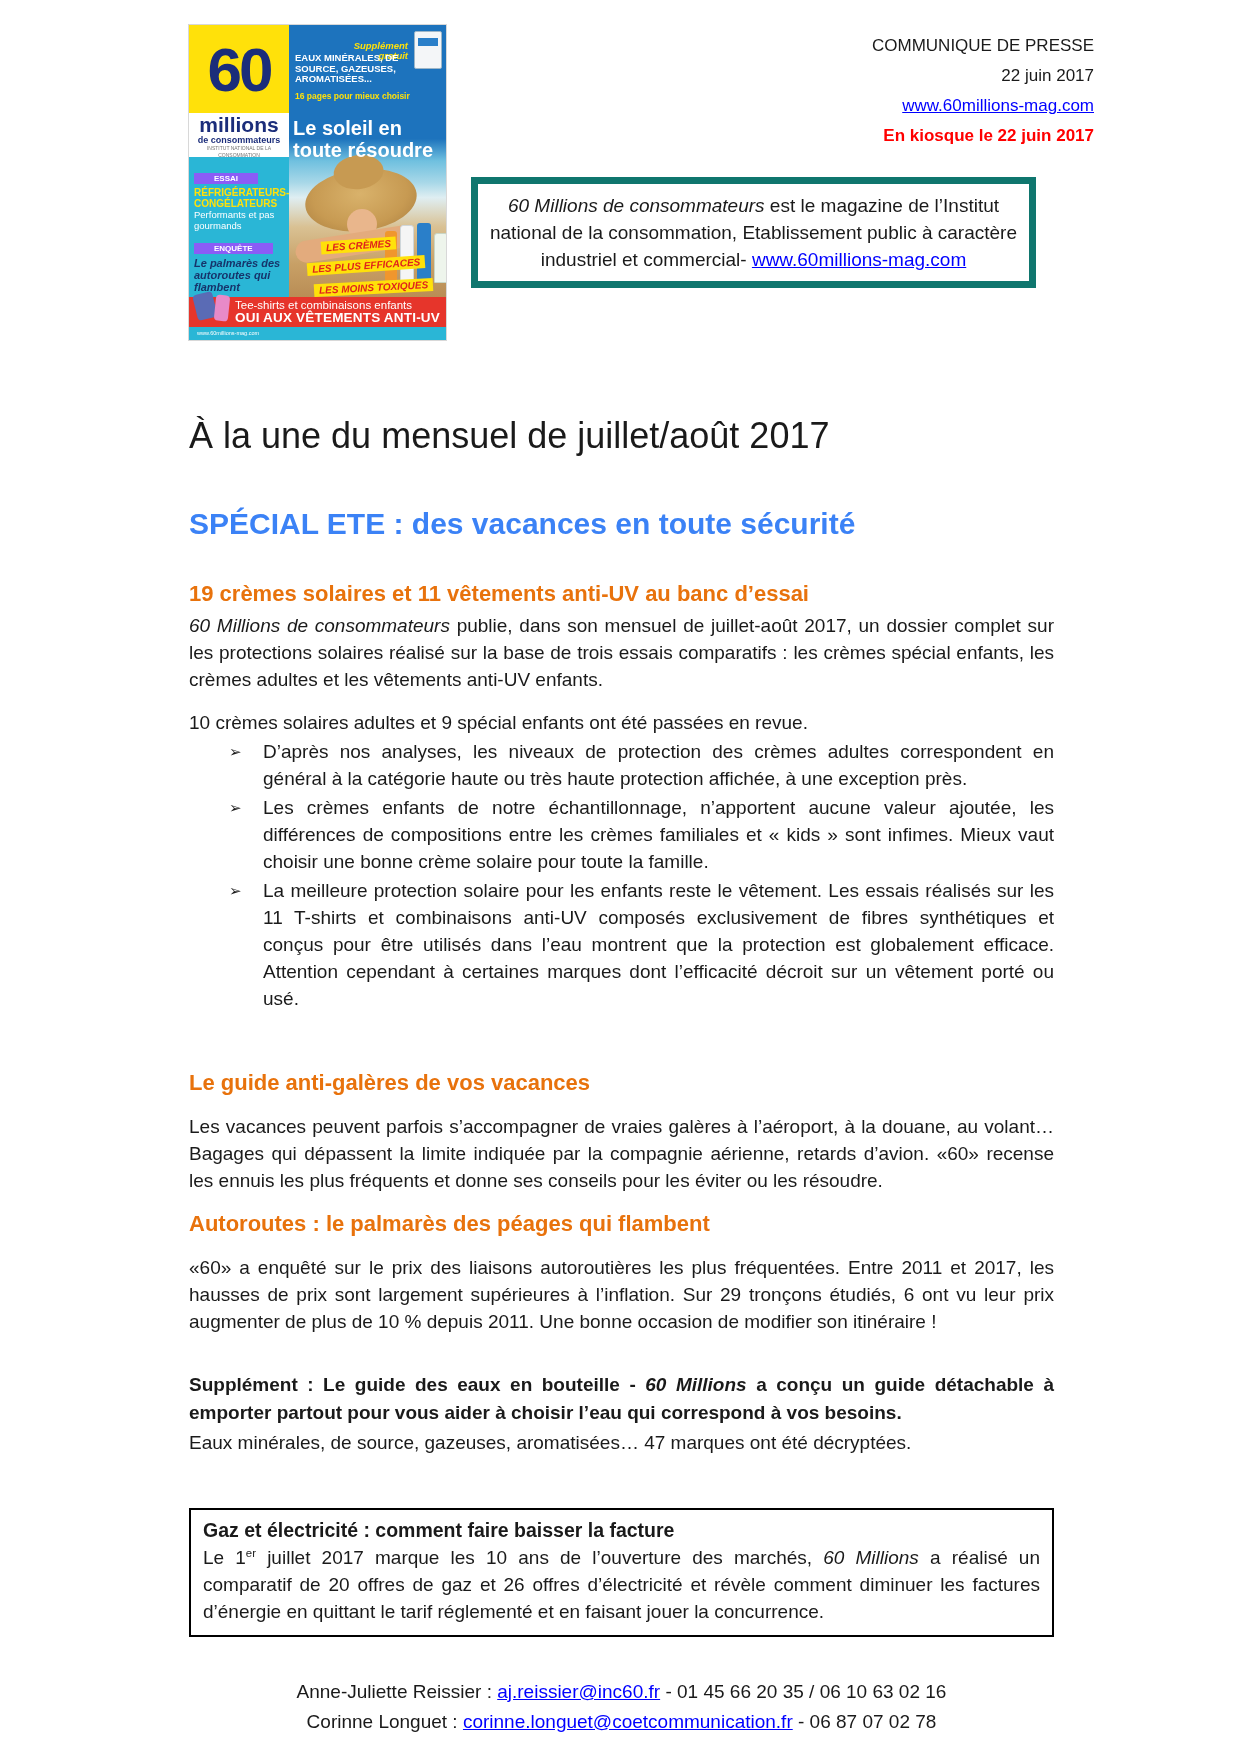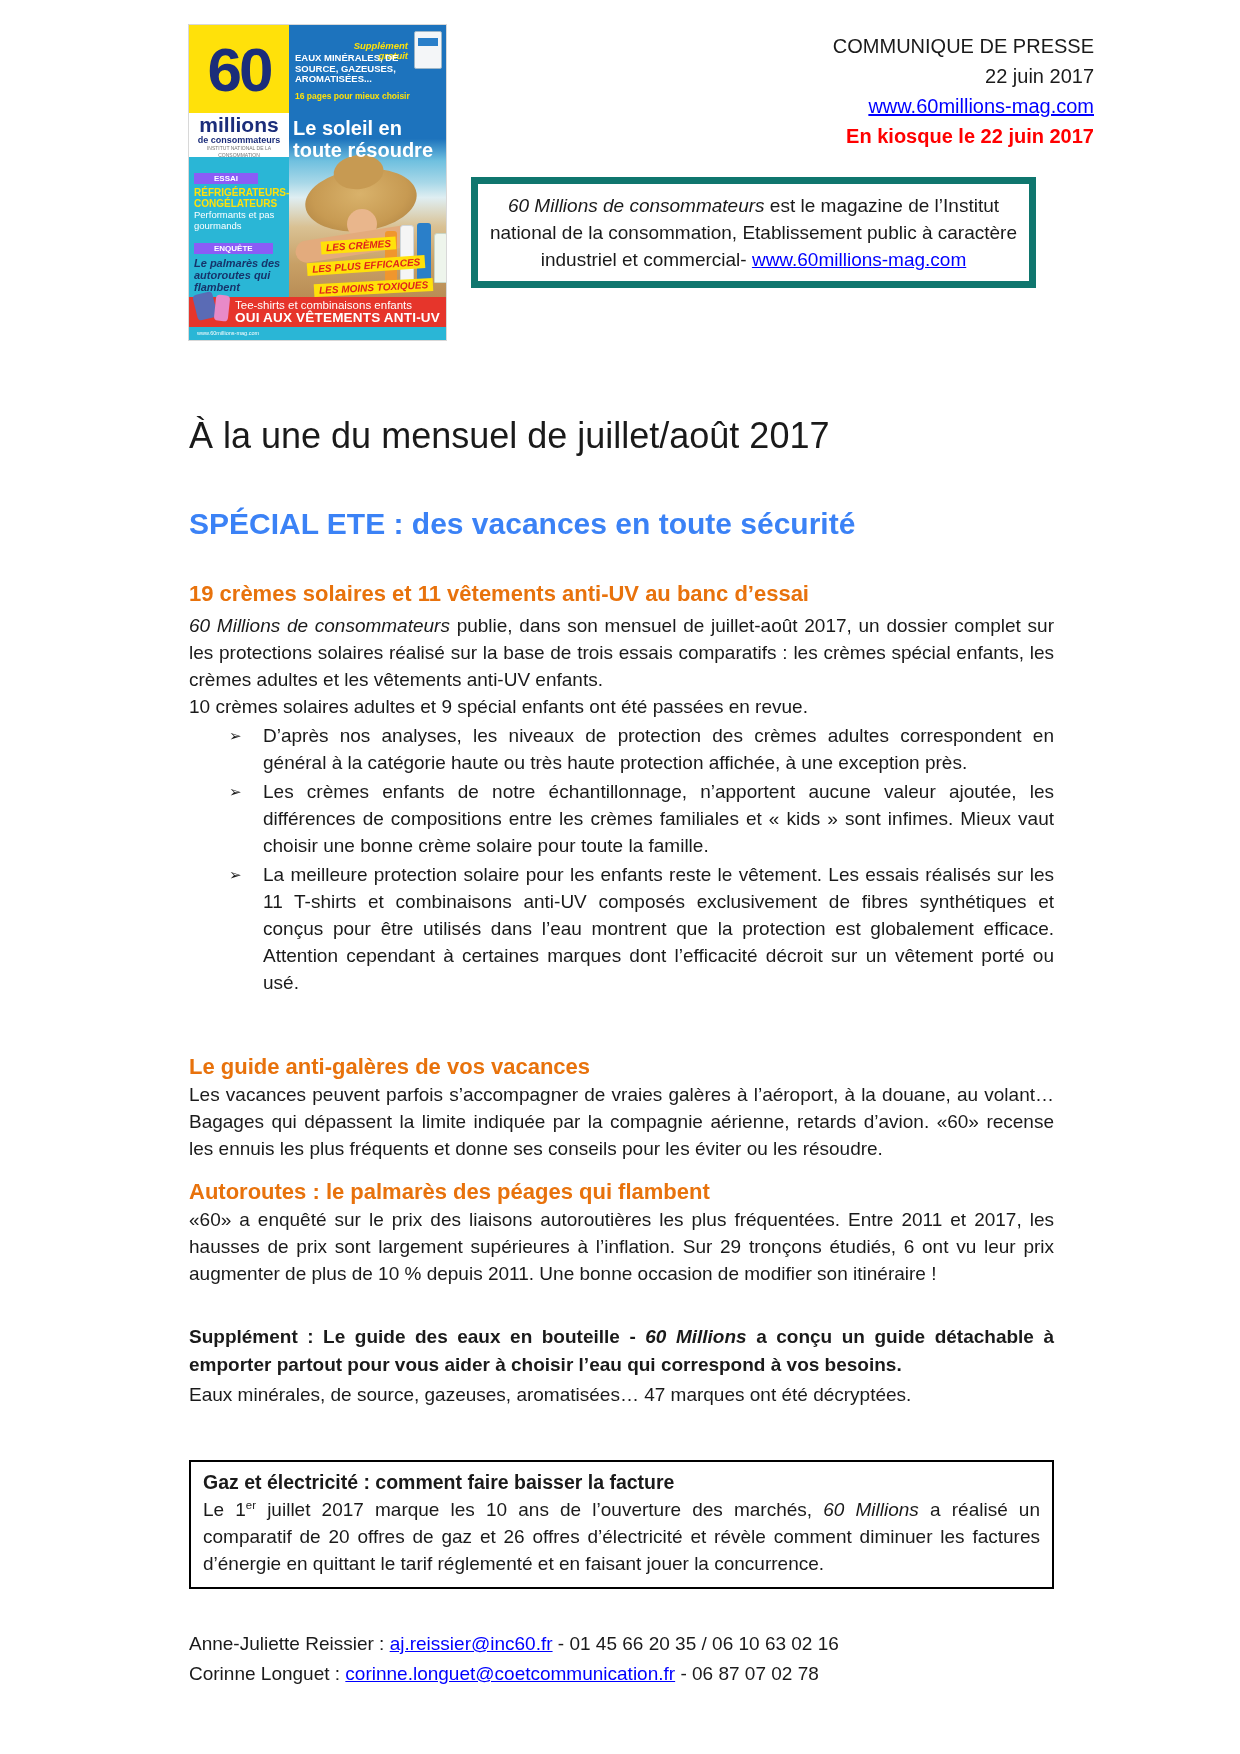--- a/index.html
+++ b/index.html
@@ -5,21 +5,21 @@
   * { margin:0; padding:0; box-sizing:border-box; }
   html,body { background:#fff; }
   body { font-family:"Liberation Sans","DejaVu Sans",sans-serif; color:#1a1a1a; }
   .page { position:relative; width:1128px; height:1754px; margin:0 auto; background:#fff;
           padding:0 130px 0 133px; overflow:hidden; }
 
   
   .header-row { display:flex; margin-top:25px; }
   .header-right { flex:1; display:flex; flex-direction:column; align-items:flex-end;
                   margin-right:-40px; padding-top:6px; }
-  .hr-line { font-size:20px; line-height:30px; text-align:right; }
+  .hr-line { font-size:17px; line-height:30px; text-align:right; }
   .hr-red  { color:#FF0000; font-weight:bold; }
   .link { color:#0000FF; text-decoration:underline; cursor:pointer; }
 
   .intro-box { width:565px; margin:26px 58px 0 auto; border:7px solid #0f766e;
                padding:8px 10px; text-align:center; font-size:19px; line-height:27px; }
   .it { font-style:italic; }
 
   
   .cover { position:relative; width:257px; height:315px; flex-shrink:0; background:#2ab6d6;
            overflow:hidden; box-shadow:0 0 0 1px #d8d8d8; }
@@ -77,33 +77,33 @@
   .cl1 { left:6px; top:268px; width:20px; height:26px; background:#5a6bb5; transform:rotate(-14deg); }
   .cl2 { left:26px; top:270px; width:14px; height:26px; background:#e88ac8; transform:rotate(6deg); }
   .cv-footstrip { position:absolute; left:0; top:302px; width:257px; height:13px; background:#2ab6d6;
                   color:#fff; font-size:5.5px; line-height:13px; padding-left:8px; z-index:5; }
 
   
   h1.doc-title { margin-top:72px; font-size:36px; line-height:48px; font-weight:normal; color:#1a1a1a; }
   h2.doc-subtitle { margin-top:44px; font-size:30px; line-height:40px; font-weight:bold; color:#3b82f6; }
   h3.orange { margin-top:36px; font-size:22px; line-height:28px; font-weight:bold; color:#E8720C; }
   p.body { margin-top:4px; font-size:19px; line-height:27px; }
-  p.tight { margin-top:0; }
+  p.tight { margin-top:16px; }
   .just { text-align:justify; }
   ul.arrows { list-style:none; margin-top:2px; }
   ul.arrows li { display:flex; padding-left:40px; margin:2px 0; }
   .marker { width:34px; flex-shrink:0; font-size:15px; line-height:27px; }
   .btext { flex:1; font-size:19px; line-height:27px; text-align:justify; }
   p.bold-para { margin-top:36px; font-size:19px; line-height:28px; font-weight:bold; text-align:justify; }
   .bold-it { font-weight:bold; font-style:italic; }
   .gaz-box { margin-top:52px; border:2px solid #000; padding:6px 12px 10px 12px; }
   .gaz-box h4 { font-size:19.5px; line-height:28px; font-weight:bold; }
   .gaz-box p { font-size:19px; line-height:27px; text-align:justify; }
   sup.ord { font-size:0.6em; vertical-align:super; line-height:0; }
-  .contacts { margin-top:40px; font-size:19px; line-height:30px; }
+  .contacts { margin-top:40px; text-align:center; font-size:19px; line-height:30px; }
 </style>
 </head>
 <body>
 
 <div class="page">
 
   <div class="header-row">
 
     <div class="cover">
       <div class="cv-yellow">

